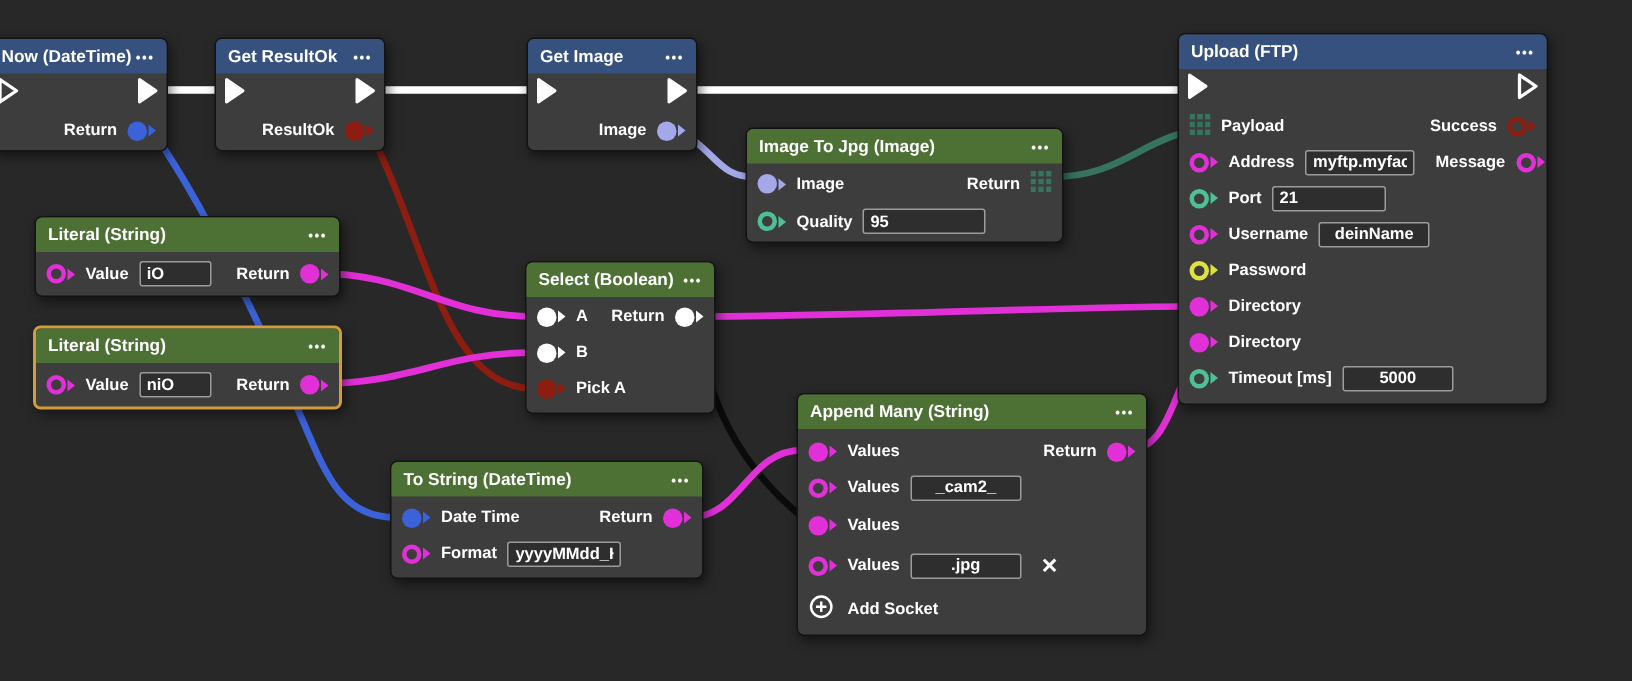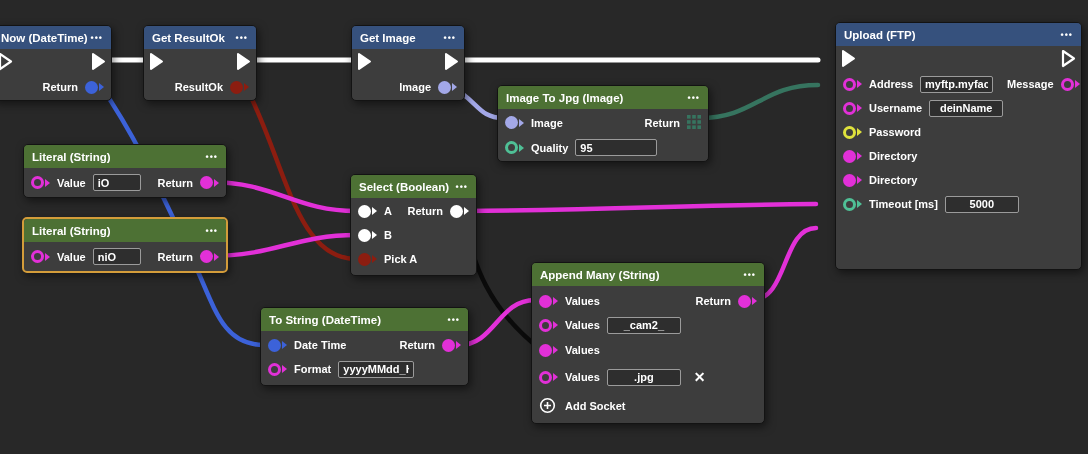--- a/index.html
+++ b/index.html
@@ -323,49 +323,77 @@
       <div class="row addrow" style="height:30px;">
         <span><svg width="17" height="17" viewBox="0 0 17 17">
               <circle cx="8.5" cy="8.5" r="6.8" fill="none" stroke="#fff" stroke-width="1.6"></circle>
               <path d="M8.5 5 V12 M5 8.5 H12" stroke="#fff" stroke-width="1.6"></path>
             </svg></span>
         <span class="label">Add Socket</span>
       </div>
     </div>
   </div>
 
-  <div class="node" style="left:835px;top:22px;width:245px;height:246px;">
+  <div class="node" style="left:785px;top:22px;width:245px;height:246px;">
     <div class="header h-blue">
       <span class="label">Upload (FTP)</span>
       <span class="menu">•••</span>
     </div>
     <div class="body">
       <div class="row exec-row">
         <span><svg width="15" height="19">
               <path d="M2 2 L13 9.5 L2 17 Z" style="fill:var(--exec);stroke:var(--exec)" stroke-width="2" stroke-linejoin="round"></path>
             </svg></span>
         <span><svg width="15" height="19">
               <path d="M2 2 L13 9.5 L2 17 Z" style="fill:none;stroke:var(--exec)" stroke-width="2.2" stroke-linejoin="round"></path>
             </svg></span>
       </div>
       <div class="row">
+        <span><svg width="14" height="14" viewBox="0 0 14 14" style="fill:var(--bytes)">
+              <rect x="0" y="0" width="3.6" height="3.6"></rect>
+              <rect x="5.2" y="0" width="3.6" height="3.6"></rect>
+              <rect x="10.4" y="0" width="3.6" height="3.6"></rect>
+              <rect x="0" y="5.2" width="3.6" height="3.6"></rect>
+              <rect x="5.2" y="5.2" width="3.6" height="3.6"></rect>
+              <rect x="10.4" y="5.2" width="3.6" height="3.6"></rect>
+              <rect x="0" y="10.4" width="3.6" height="3.6"></rect>
+              <rect x="5.2" y="10.4" width="3.6" height="3.6"></rect>
+              <rect x="10.4" y="10.4" width="3.6" height="3.6"></rect>
+            </svg></span>
+        <span class="label">Payload</span>
+        <span class="grow"></span>
+        <span class="label">Success</span>
+        <span class="port" style="--pc:var(--boolres)">
+            <i class="dot hollow"></i>
+            <i class="tip"></i>
+          </span>
+      </div>
+      <div class="row">
         <span class="port" style="--pc:var(--string)">
             <i class="dot hollow"></i>
             <i class="tip"></i>
           </span>
         <span class="label">Address</span>
         <input class="field w73" value="myftp.myfactor" style="">
         <span class="grow"></span>
         <span class="label">Message</span>
         <span class="port" style="--pc:var(--string)">
             <i class="dot hollow"></i>
             <i class="tip"></i>
           </span>
       </div>
       <div class="row">
+        <span class="port" style="--pc:var(--number)">
+            <i class="dot hollow"></i>
+            <i class="tip"></i>
+          </span>
+        <span class="label">Port</span>
+        <input class="field w76" value="21" style="">
+      </div>
+      <div class="row">
         <span class="port" style="--pc:var(--string)">
             <i class="dot hollow"></i>
             <i class="tip"></i>
           </span>
         <span class="label">Username</span>
         <input class="field w74" value="deinName" style="">
       </div>
       <div class="row">
         <span class="port" style="--pc:var(--password)">
             <i class="dot hollow"></i>

